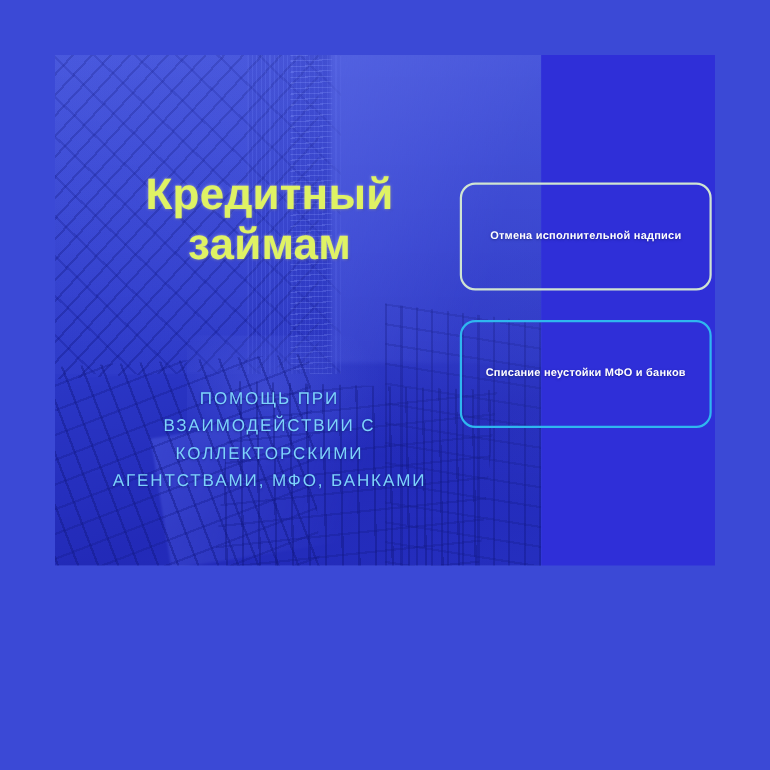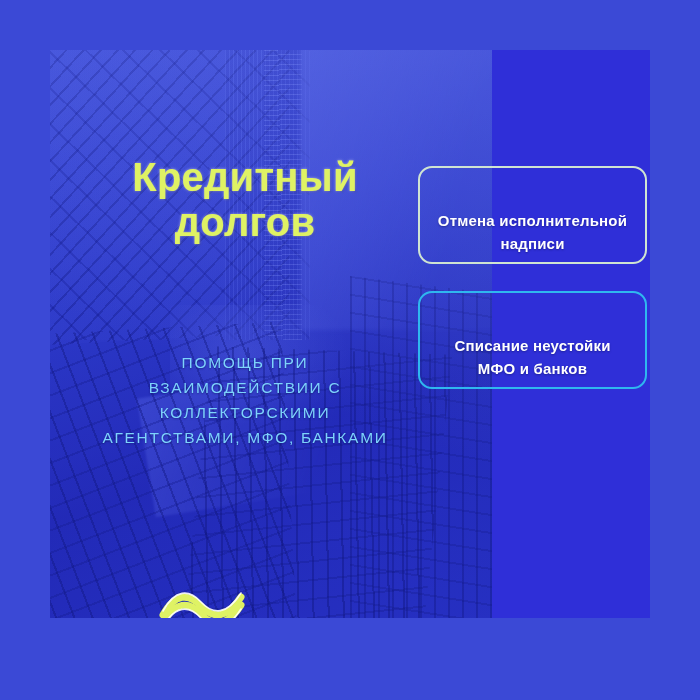--- a/index.html
+++ b/index.html
@@ -14,21 +14,21 @@
     position:relative;
     width:700px;height:700px;
     background:#3b49d6;
     overflow:hidden;
   }
 
   
   .panel{
     position:absolute;
     left:50px; top:50px;
-    width:600px; height:568px;
+    width:600px; height:464px;
     overflow:hidden;
     background:#4050d8;
   }
 
   
   .photo{
     position:absolute;
     left:0; top:0;
     width:442px; height:600px;
     background:#4d5fe0;
@@ -167,25 +167,25 @@
     width:232px;
   }
   .card{
     position:relative;
     width:229px;
     box-sizing:border-box;
     border-radius:14px;
     border:2.5px solid #cfe4d2;
     margin-bottom:27px;
     display:flex;
-    align-items:flex-end;
+    align-items:center;
     justify-content:center;
     text-align:center;
     color:#ffffff;
-    font-size:15px;
+    font-size:10px;
     font-weight:bold;
     line-height:1.52;
     letter-spacing:.2px;
     text-shadow:0 1px 2px rgba(16,20,96,.5);
     padding:6px 16px;
   }
   .card.h1{height:98px;}
   .card.h2{height:92px;}
   .card.h3{height:90px;}
   .card.h4{height:98px;}
@@ -212,21 +212,21 @@
       <div class="fac-d"></div>
       <div class="fac-e"></div>
       <div class="photo-veil"></div>
       <div class="photo-lift"></div>
     </div>
 
     <div class="panel-right"></div>
 
     <div class="title">
       <div>Кредитный</div>
-      <div>долгов</div>
+      <div>займам</div>
     </div>
 
     <div class="subtitle">ПОМОЩЬ ПРИ ВЗАИМОДЕЙСТВИИ С КОЛЛЕКТОРСКИМИ АГЕНТСТВАМИ, МФО, БАНКАМИ</div>
 
     <div class="logo">
       <svg viewBox="0 0 96 62" width="96" height="62" aria-hidden="true">
         <g fill="none" stroke="#dff264" stroke-width="7" stroke-linecap="round">
           <path d="M8 40 C 20 18, 34 18, 46 31 C 58 44, 72 44, 86 22"></path>
           <path d="M8 48 C 20 26, 34 26, 46 39 C 58 52, 72 52, 86 30"></path>
         </g>

